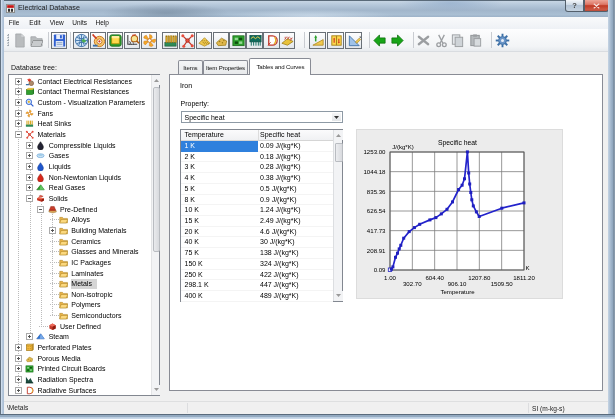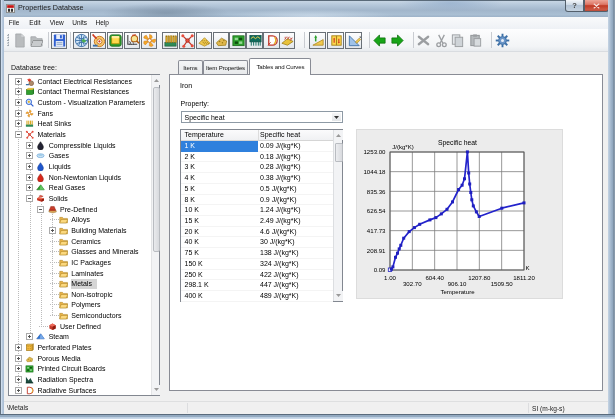--- a/index.html
+++ b/index.html
@@ -73,21 +73,21 @@
 </style></head>
 <body>
 <div id="win">
  <div class="abs" id="titlebar"></div>
  <div class="abs" style="left:0;top:0;width:615px;height:1px;background:#5a6a79;"></div>
  <svg class="abs" id="title-ic" width="9" height="9" viewBox="0 0 10 10">
 <rect x="0.5" y="0.5" width="9" height="9" fill="#f4f4f2" stroke="#8a8a88" stroke-width="1"></rect>
 <rect x="1.3" y="1.3" width="7.4" height="3" fill="#c81414"></rect>
 <path d="M2.2 8.7V5.4h2.3v3.3zM5.5 8.7V5.4h2.3v3.3z" fill="#333"></path>
 </svg>
- <div class="abs" id="title-tx">Properties Database</div>
+ <div class="abs" id="title-tx">Electrical Database</div>
  <div class="abs capbtn" id="btn-help">
       <span>?</span>
     </div>
  <div class="abs capbtn" id="btn-close">
       <svg width="7" height="6" viewBox="0 0 8 7">
         <path d="M1.2 1.2l5.6 4.6M6.8 1.2L1.2 5.8" stroke="#f6e3df" stroke-width="1.3" stroke-linecap="round"></path>
       </svg>
     </div>
  <div class="abs" id="menubar">
       <span style="left:4.8px">File</span>

